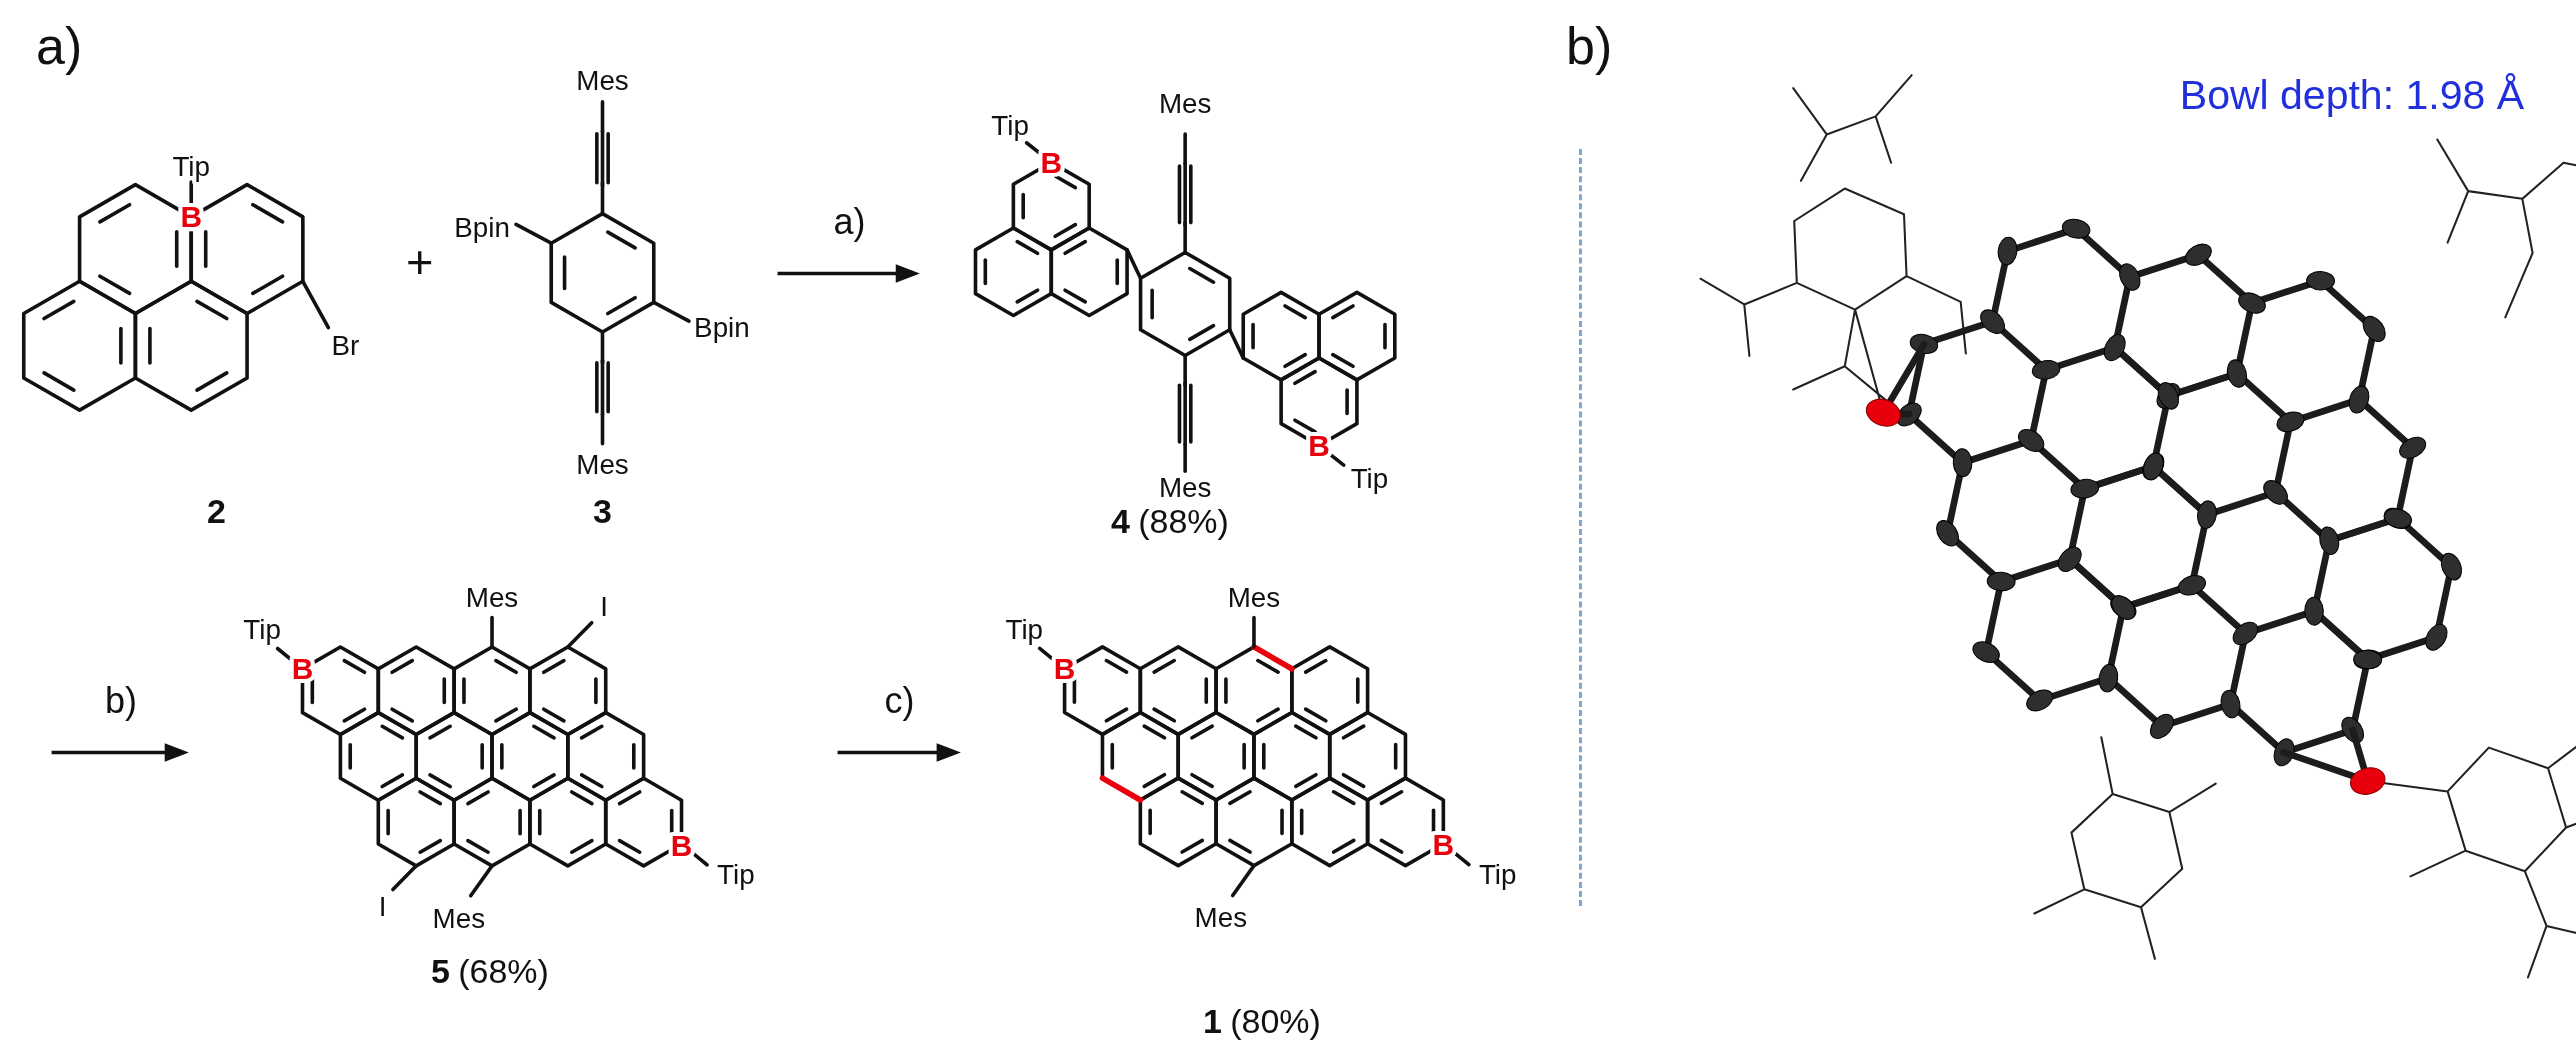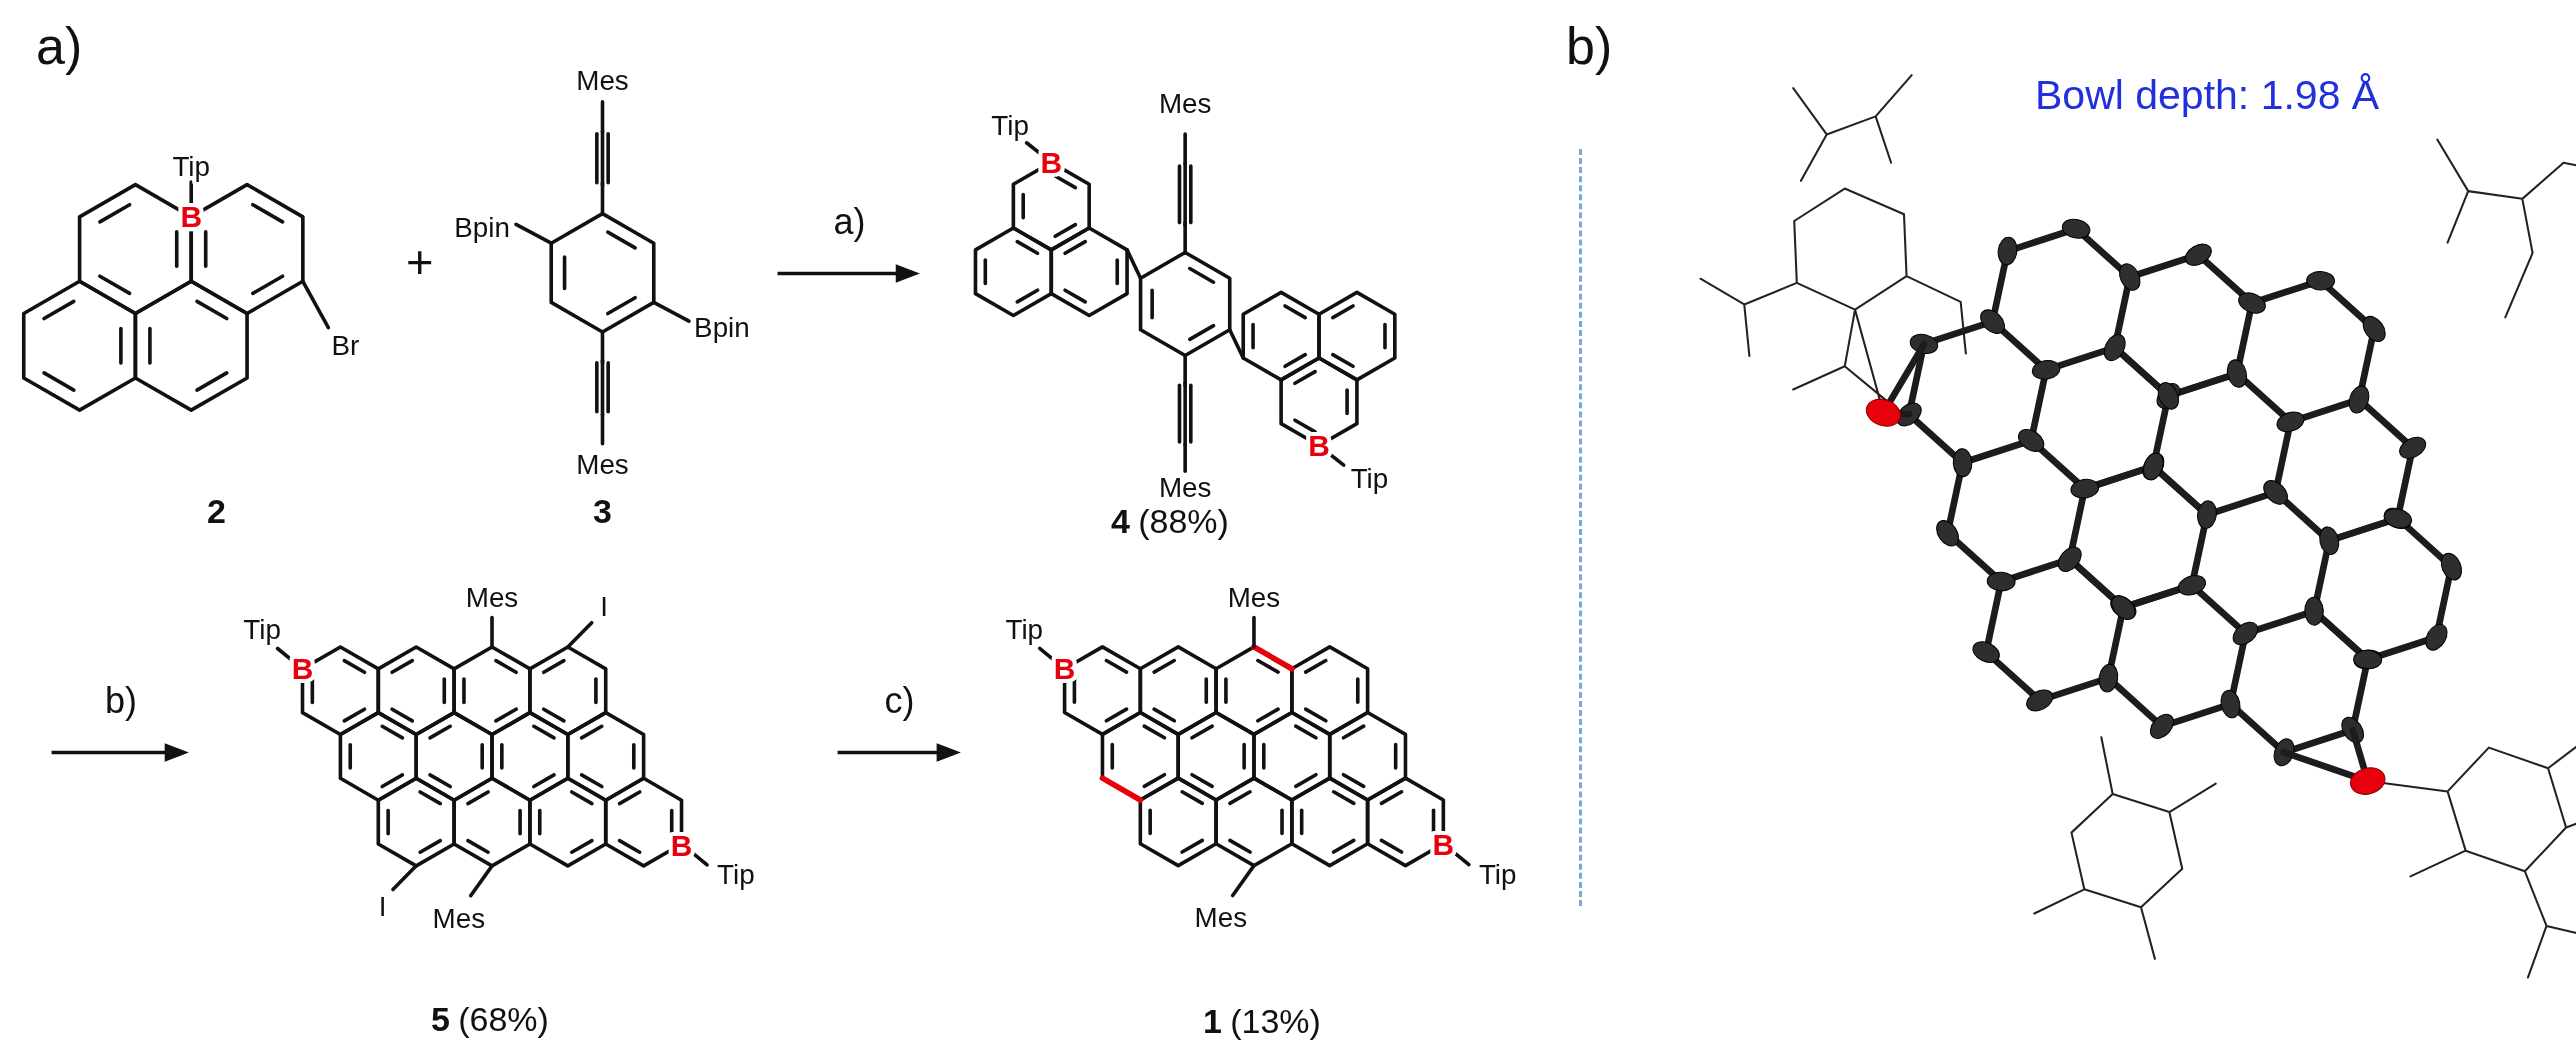--- a/index.html
+++ b/index.html
@@ -6,21 +6,21 @@
   html,body{width:2726px;height:1049px;background:#fff}
   body{font-family:"Liberation Sans",sans-serif;color:#111}
   .canvas{position:relative;width:2726px;height:1049px;background:#fff;overflow:hidden}
   .abs{position:absolute}
   .panel-label{font-size:52px;color:#111}
   .plus{font-size:47px;color:#111}
   .arrow-label{font-size:36px;text-align:center;color:#111}
   .cmpd-label{font-size:34px;text-align:center;color:#111}
   .cmpd-label b{font-weight:bold}
   .cmpd-label .yield{margin-left:8.2px}
-  .caption{font-size:41px;font-weight:500;color:#2130dd;text-align:left}
+  .caption{font-size:41px;font-weight:500;color:#2130dd;text-align:right}
   .divider{border-left:3.6px dashed #76a9da;width:0}
   svg{overflow:visible;font-family:"Liberation Sans",sans-serif}
   .ring{fill:none;stroke:#111;stroke-width:7;stroke-linejoin:round}
   .bond{fill:none;stroke:#111;stroke-width:7;stroke-linecap:round}
   .redbond{fill:none;stroke:#e8000d;stroke-width:11;stroke-linecap:round}
   .arrowline{stroke:#111;stroke-width:7}
   .arrowhead{fill:#111}
   .atom{font-size:54px;fill:#111;paint-order:stroke;stroke:#fff;stroke-width:16px;stroke-linejoin:round}
   .atom.red{fill:#e8000d;font-weight:bold;font-size:58px}
   .obond{stroke:#1c1c1c;stroke-width:13;stroke-linecap:round}
@@ -218,21 +218,21 @@
     <line class="bond" x1="564.4" y1="590" x2="523" y2="648"></line>
     <text class="atom" x="118" y="150" text-anchor="middle">Tip</text>
     <text class="atom red" x="196.4" y="227.5" text-anchor="middle">B</text>
     <text class="atom" x="564.4" y="88" text-anchor="middle">Mes</text>
     <text class="atom" x="782" y="105" text-anchor="middle">I</text>
     <text class="atom" x="352" y="688" text-anchor="middle">I</text>
     <text class="atom" x="500" y="710" text-anchor="middle">Mes</text>
     <text class="atom red" x="932.4" y="570" text-anchor="middle">B</text>
     <text class="atom" x="1038" y="625" text-anchor="middle">Tip</text>
   </svg>
-  <div class="abs cmpd-label" style="left:361px;top:1000px;width:258px"><b>5</b><span class="yield">(68%)</span></div>
+  <div class="abs cmpd-label" style="left:361px;top:952px;width:258px"><b>5</b><span class="yield">(68%)</span></div>
 
   <div class="abs arrow-label" style="left:835px;top:680px;width:129px">c)</div>
   <svg class="abs" style="left:835px;top:737px" width="129" height="31" viewBox="0 0 250 60">
     <line class="arrowline" x1="5" y1="30" x2="200" y2="30"></line>
     <polygon class="arrowhead" points="197,12 197,48 244,30"></polygon>
   </svg>
 
   <svg class="abs" style="left:963px;top:562px" width="598" height="422" viewBox="0 0 1160 820">
     <g>
         <polygon points="270.0,165.0 343.6,207.5 343.6,292.5 270.0,335.0 196.4,292.5 196.4,207.5" class="ring"></polygon>
@@ -290,21 +290,21 @@
     <line class="bond" x1="932.4" y1="547.5" x2="982" y2="588"></line>
     <line class="bond" x1="564.4" y1="165" x2="564.4" y2="108"></line>
     <line class="bond" x1="564.4" y1="590" x2="523" y2="648"></line>
     <text class="atom" x="118" y="150" text-anchor="middle">Tip</text>
     <text class="atom red" x="196.4" y="227.5" text-anchor="middle">B</text>
     <text class="atom" x="564.4" y="88" text-anchor="middle">Mes</text>
     <text class="atom" x="500" y="710" text-anchor="middle">Mes</text>
     <text class="atom red" x="932.4" y="570" text-anchor="middle">B</text>
     <text class="atom" x="1038" y="625" text-anchor="middle">Tip</text>
   </svg>
-  <div class="abs cmpd-label" style="left:1133px;top:1002px;width:258px"><b>1</b><span class="yield">(13%)</span></div>
+  <div class="abs cmpd-label" style="left:1133px;top:1002px;width:258px"><b>1</b><span class="yield">(80%)</span></div>
 
   <div class="abs divider" style="left:1579px;top:149px;height:757px"></div>
 
   <div class="abs caption" style="left:2035px;top:72px;width:489px">Bowl depth: 1.98 Å</div>
 
   <svg class="abs" style="left:1623px;top:52px" width="1103" height="979" viewBox="0 0 2140 1900">
 
     <path class="wire" d="M330,70 L395,160 L345,250 M395,160 L490,125 L560,45 M490,125 L520,215"></path>
     <path class="wire" d="M430,265 L545,315 L550,435 L450,500 L337,448 L332,328 Z M550,435 L655,485 L665,585 M450,500 L430,610 L330,655 M430,610 L515,680 M337,448 L235,490 L150,440 M235,490 L245,590 M450,500 L505,700"></path>
     <path class="wire" d="M1580,170 L1640,270 L1600,370 M1640,270 L1745,285 L1825,215 M1745,285 L1765,390 L1712,515 M1825,215 L1925,235"></path>

